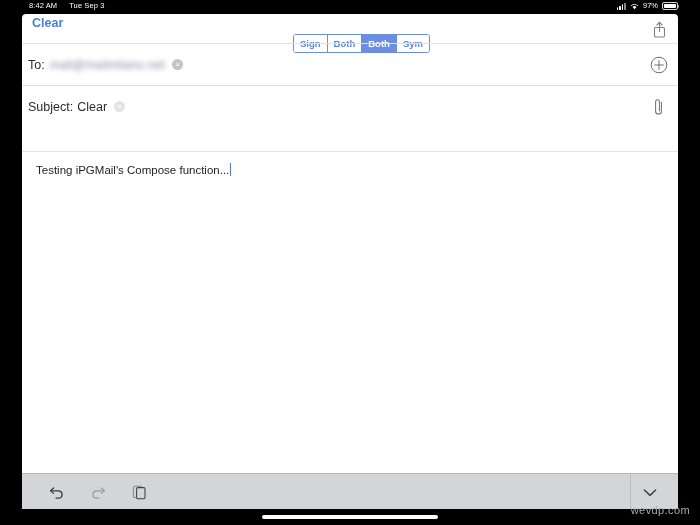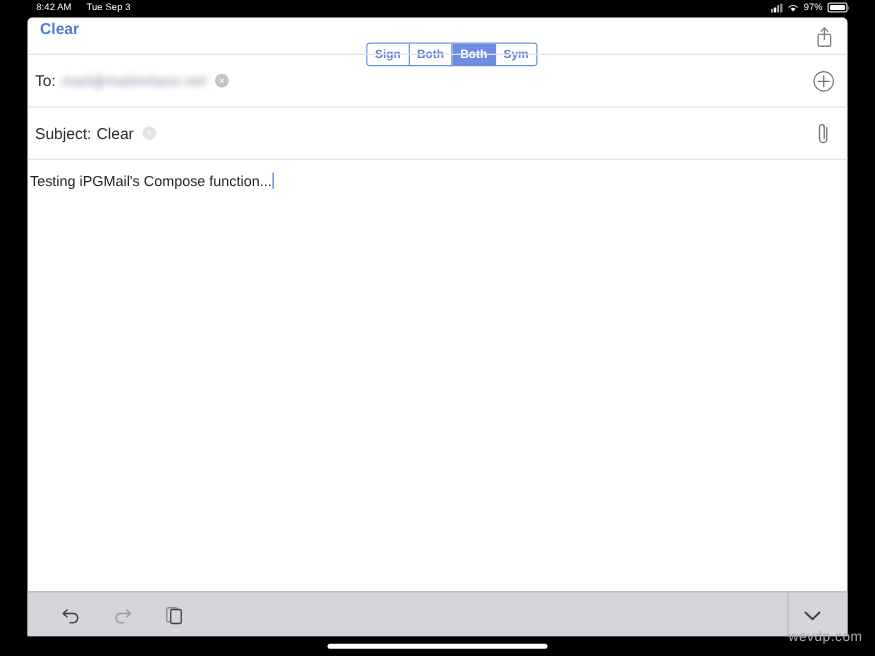--- a/index.html
+++ b/index.html
@@ -207,24 +207,25 @@
     width: 22px; height: 22px;
     display: flex;
     align-items: center;
     justify-content: center;
     cursor: pointer;
   }
 
   
   #body-area {
     border-top: 0.8px solid #e2e2e4;
-    padding: 8px 6px 0 2px;
+    padding: 8px 6px 0 14px;
     height: 307px;
     position: relative;
     cursor: text;
+    margin-top: 24px;
   }
   #body-text {
     font-size: 11.5px;
     color: #23232a;
     line-height: 1.45;
     white-space: pre-wrap;
     display: inline;
   }
   #caret {
     display: inline-block;

